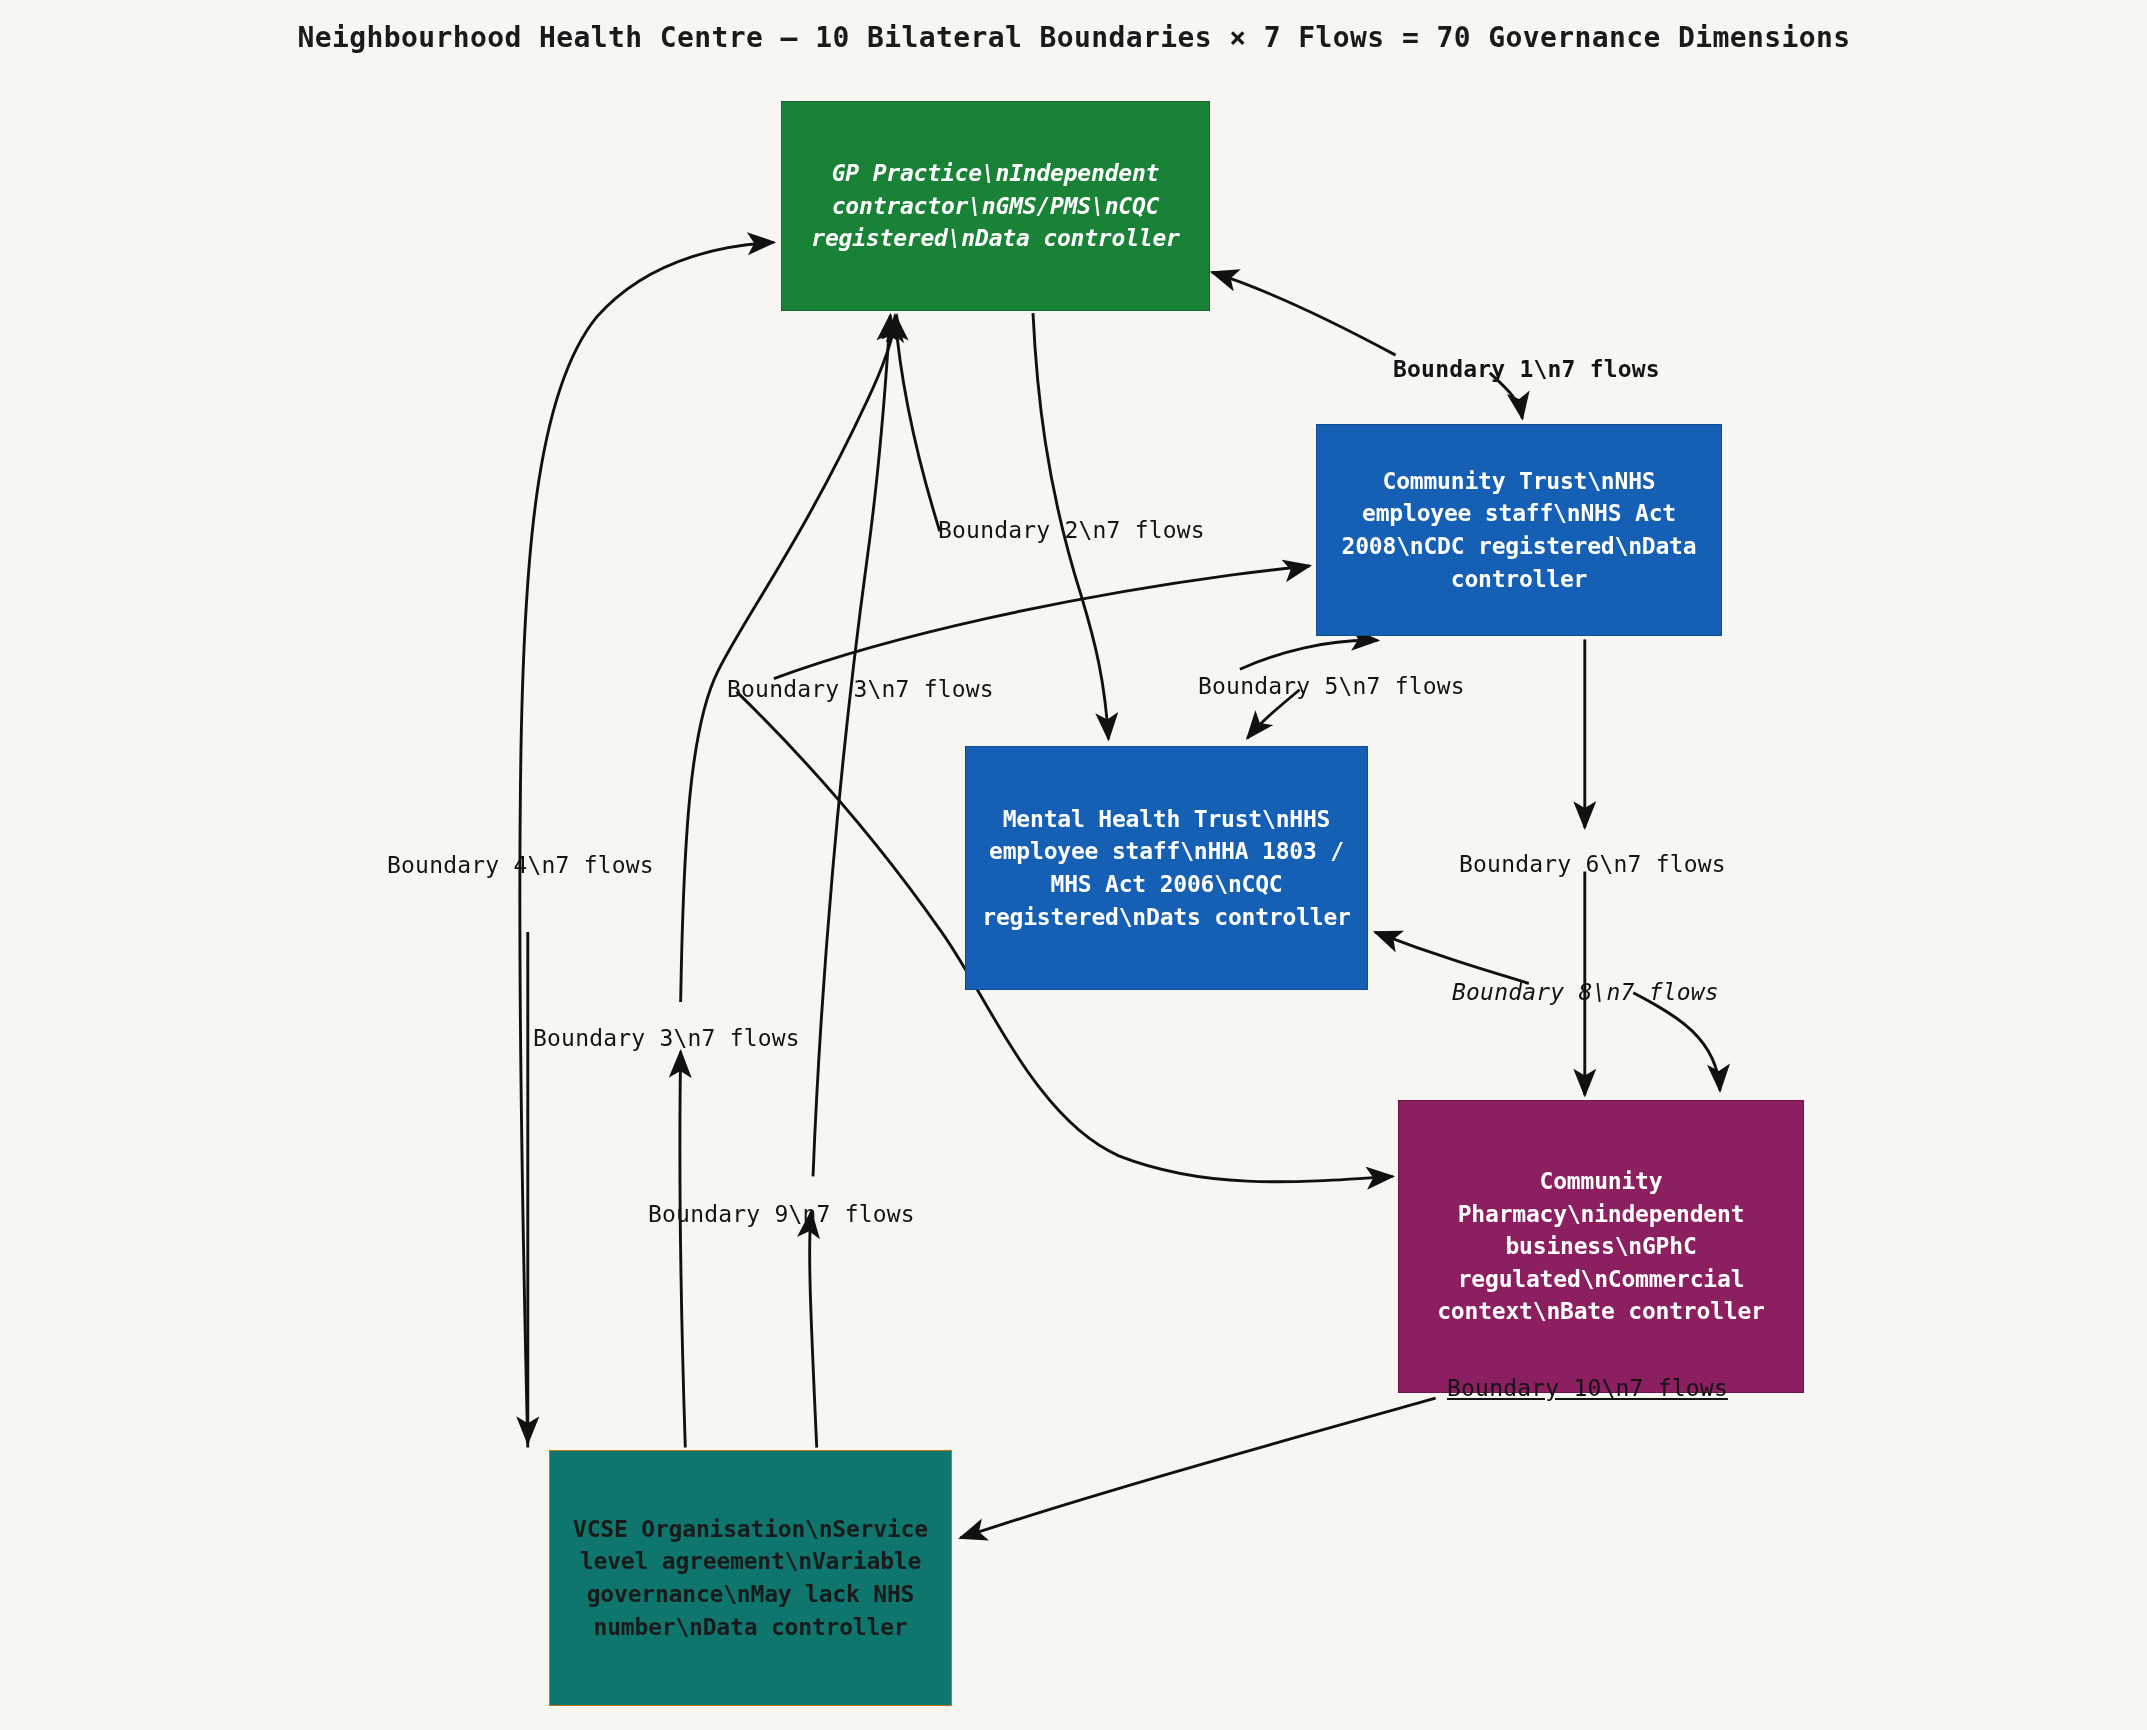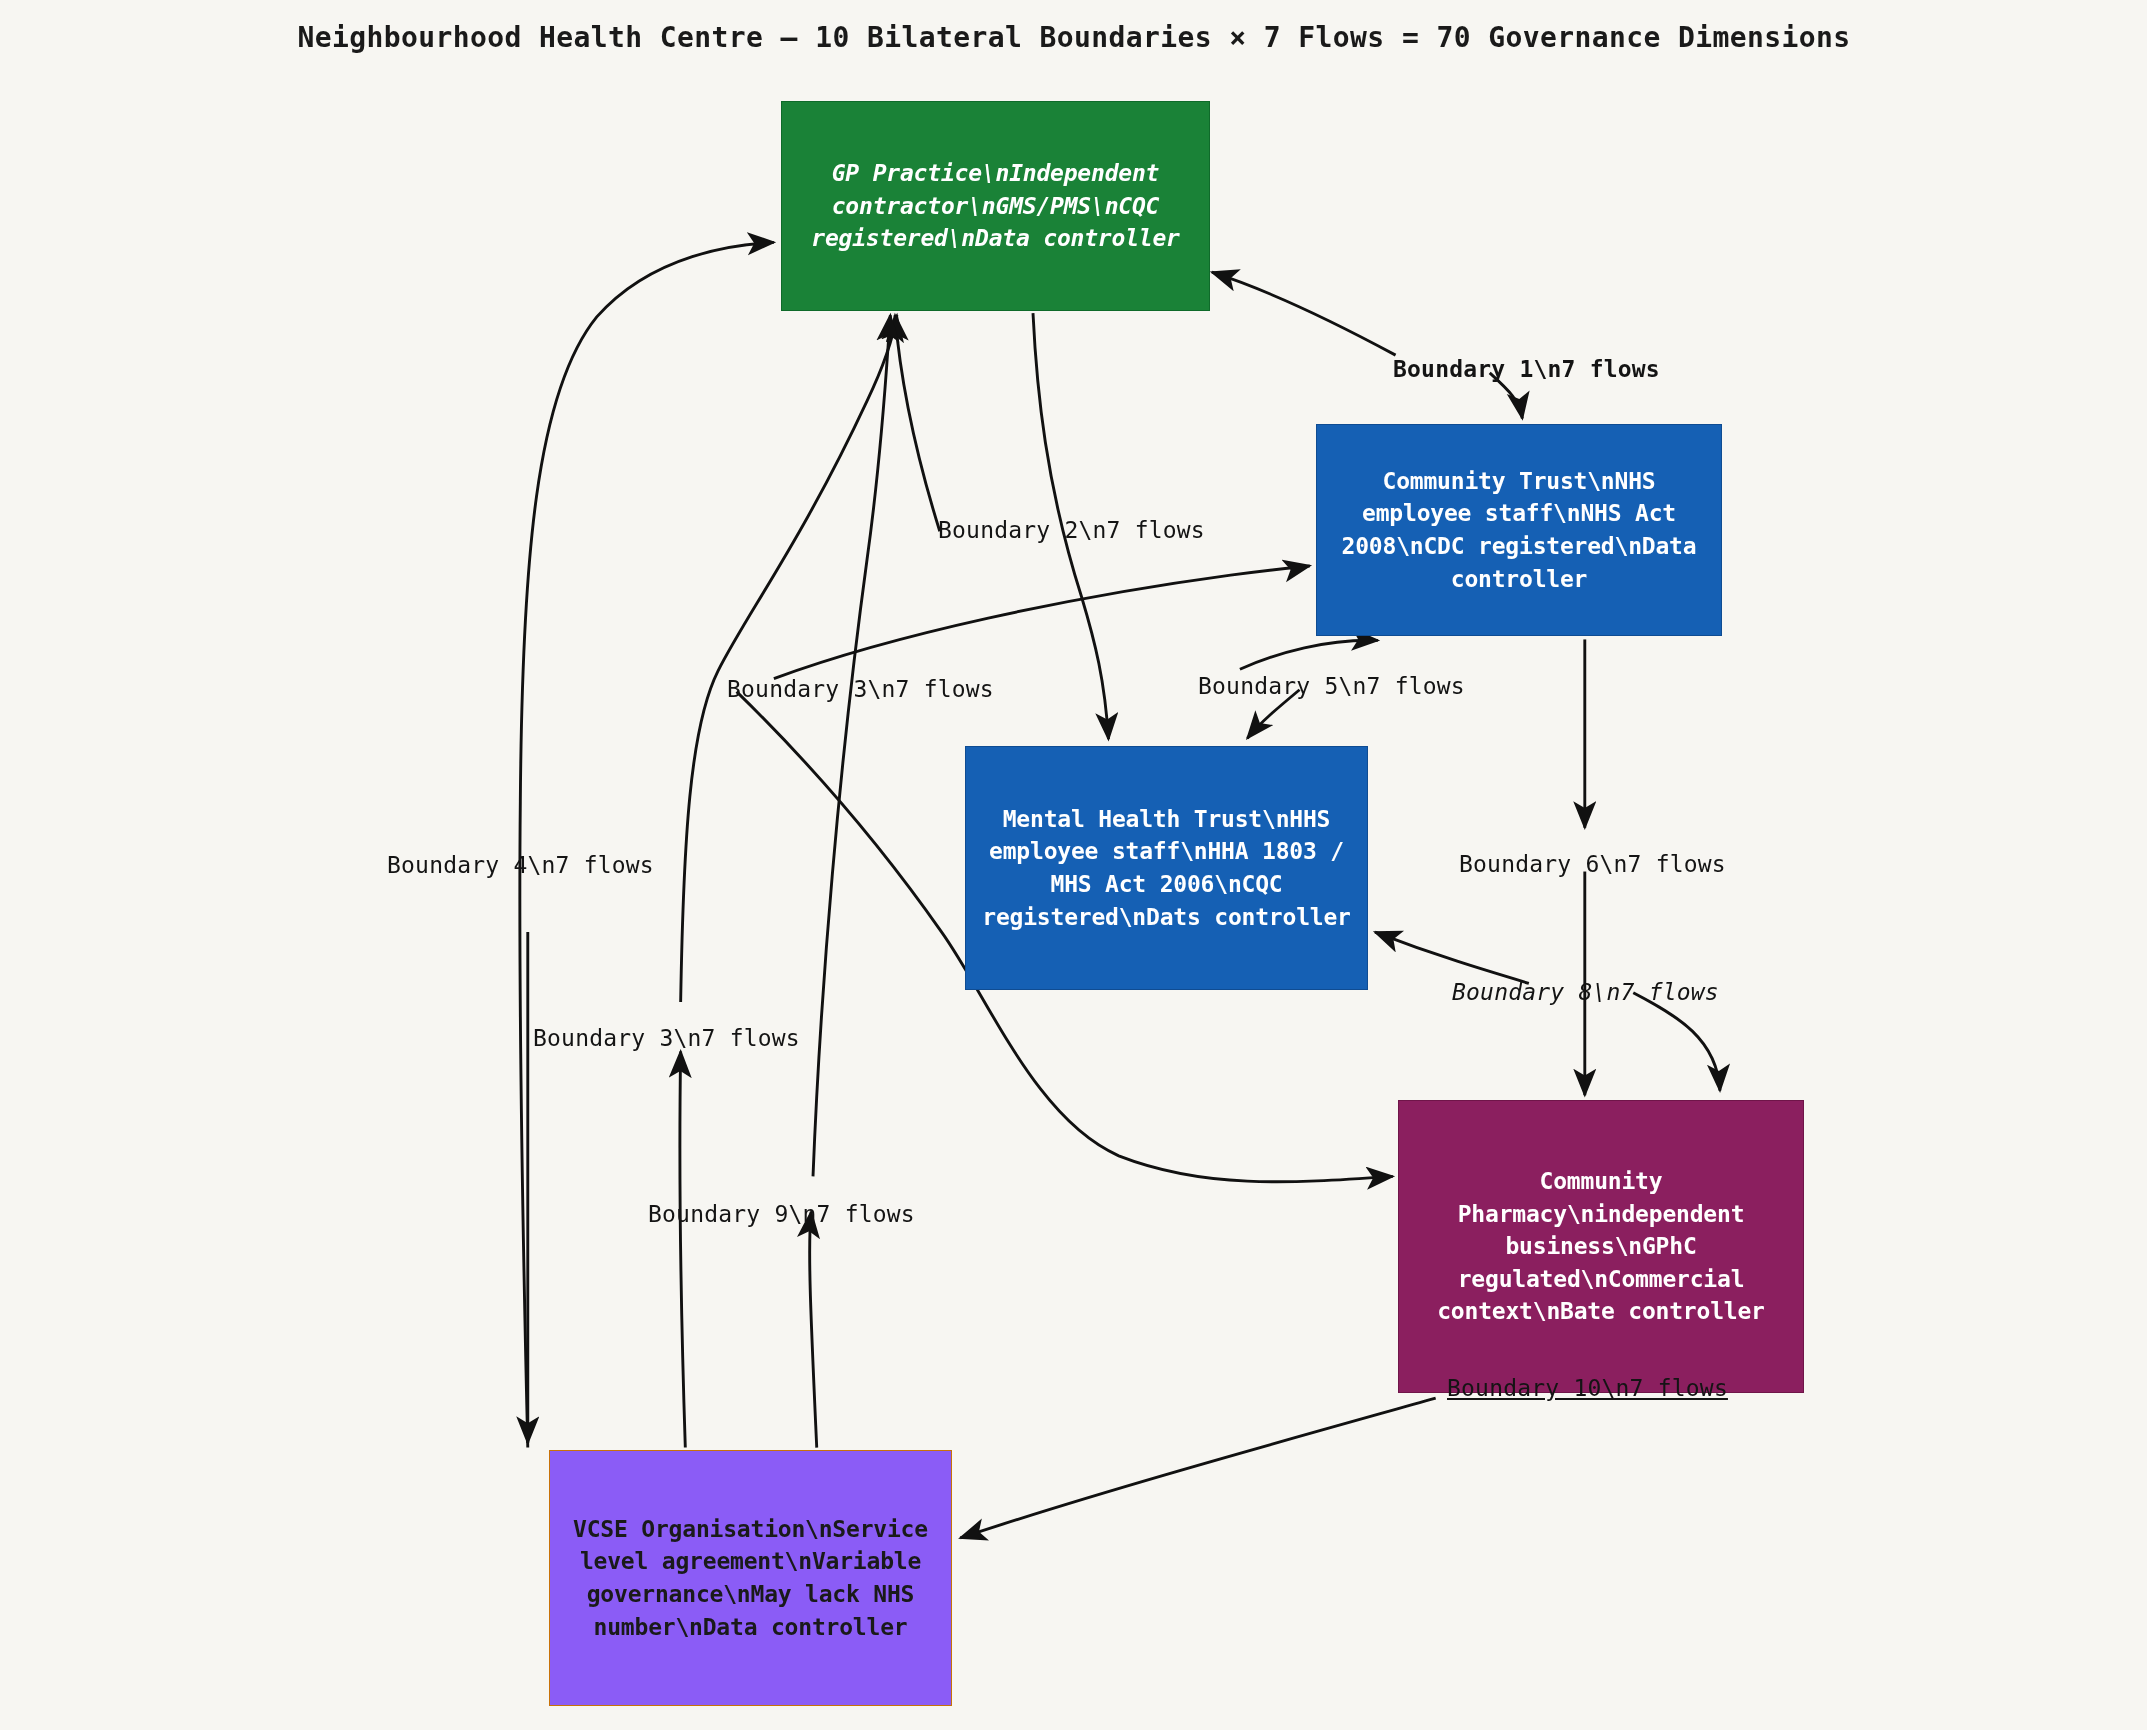--- a/index.html
+++ b/index.html
@@ -62,21 +62,21 @@
     letter-spacing: -0.2px;
     font-family: "DejaVu Sans Mono", "Liberation Mono", monospace;
   }
   .node-text {
     width: 100%;
     word-break: break-word;
   }
   .node.green  { background: #1a8237; color: #ffffff; border: 0.9px solid #0f6a2a; }
   .node.blue   { background: #1560b4; color: #ffffff; border: 0.9px solid #0f4c92; }
   .node.purple { background: #8b1f5f; color: #ffffff; border: 0.9px solid #6f1549; }
-  .node.orange { background: #8b5cf6; color: #1a1a1a; border: 0.9px solid #c87209; }
+  .node.orange { background: #0f766e; color: #1a1a1a; border: 0.9px solid #c87209; }
 </style>
 </head>
 <body>
 
 <div id="canvas">
 
   <div id="diagram-title">Neighbourhood Health Centre — 10 Bilateral Boundaries × 7 Flows = 70 Governance Dimensions</div>
 
   <svg id="edge-layer" viewBox="0 0 2304 1856">
     <defs>

